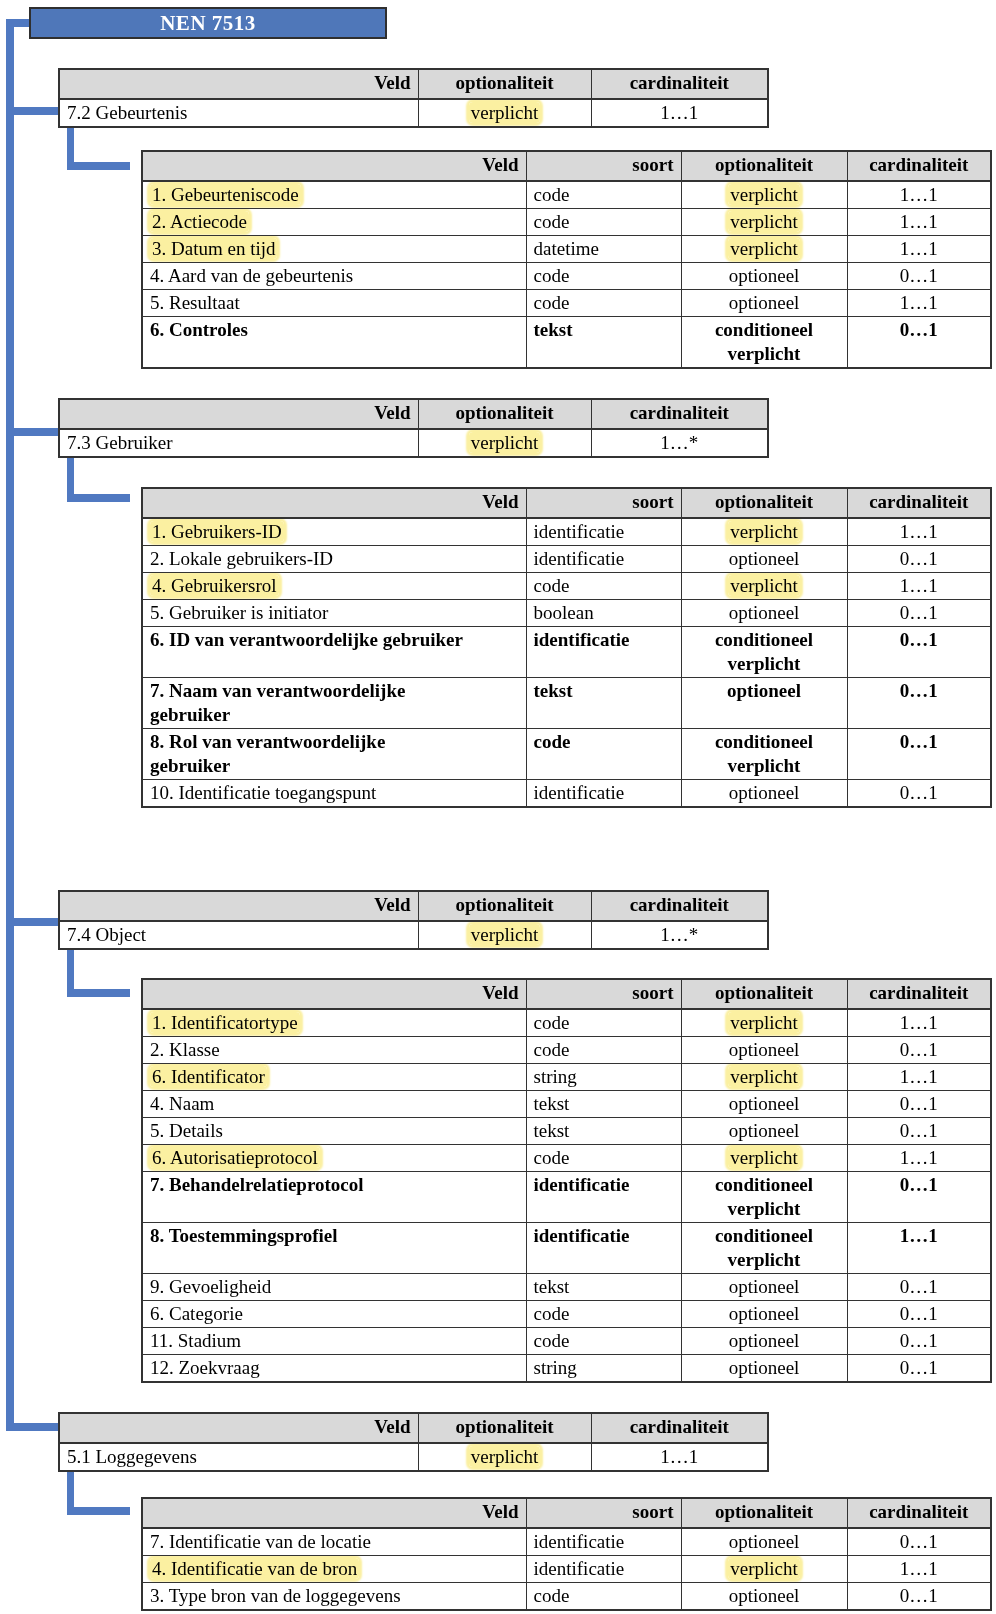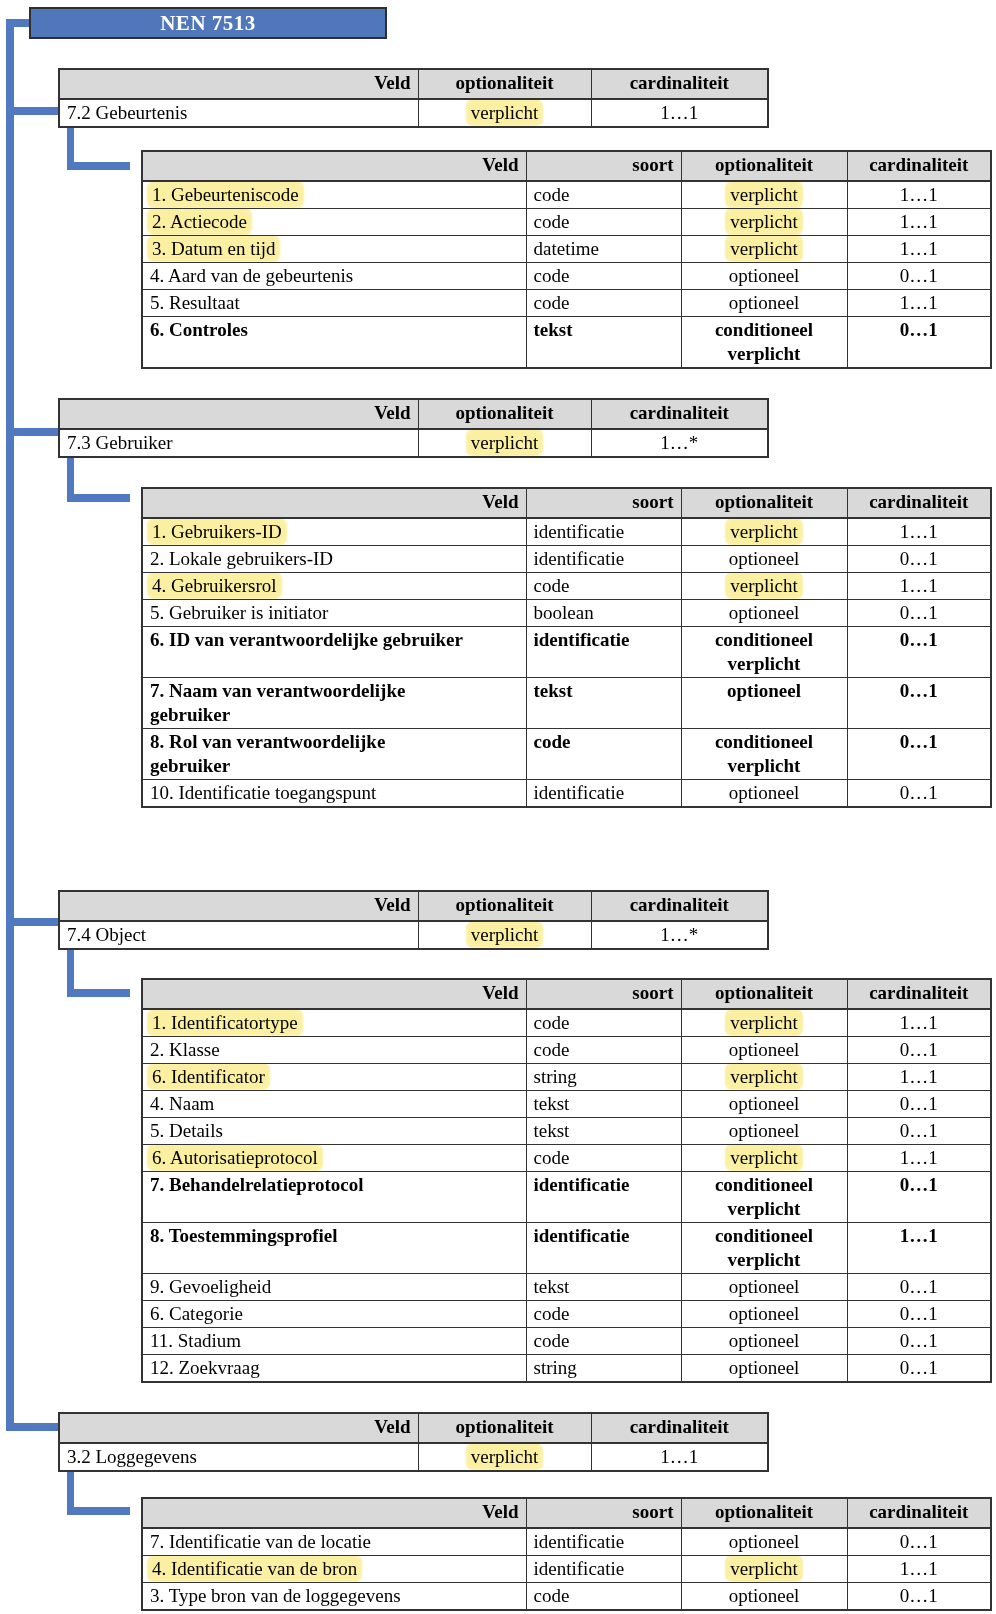--- a/index.html
+++ b/index.html
@@ -371,21 +371,21 @@
       </colgroup>
     <thead>
         <tr>
       <th>Veld</th>
       <th class="center">optionaliteit</th>
       <th class="center">cardinaliteit</th>
     </tr>
       </thead>
     <tbody>
         <tr>
-      <td class="c-veld"><span>3.2 Loggegevens</span></td>
+      <td class="c-veld"><span>5.1 Loggegevens</span></td>
       <td class="c-opt"><span class="hl">verplicht</span></td>
       <td class="c-card"><span>1…1</span></td>
     </tr>
       </tbody>
   </table>
   <table class="tbl sub" style="left:141px;top:1497px;width:849px;">
     <colgroup>
         <col style="width:384px">
         <col style="width:155px">
         <col style="width:166px">

